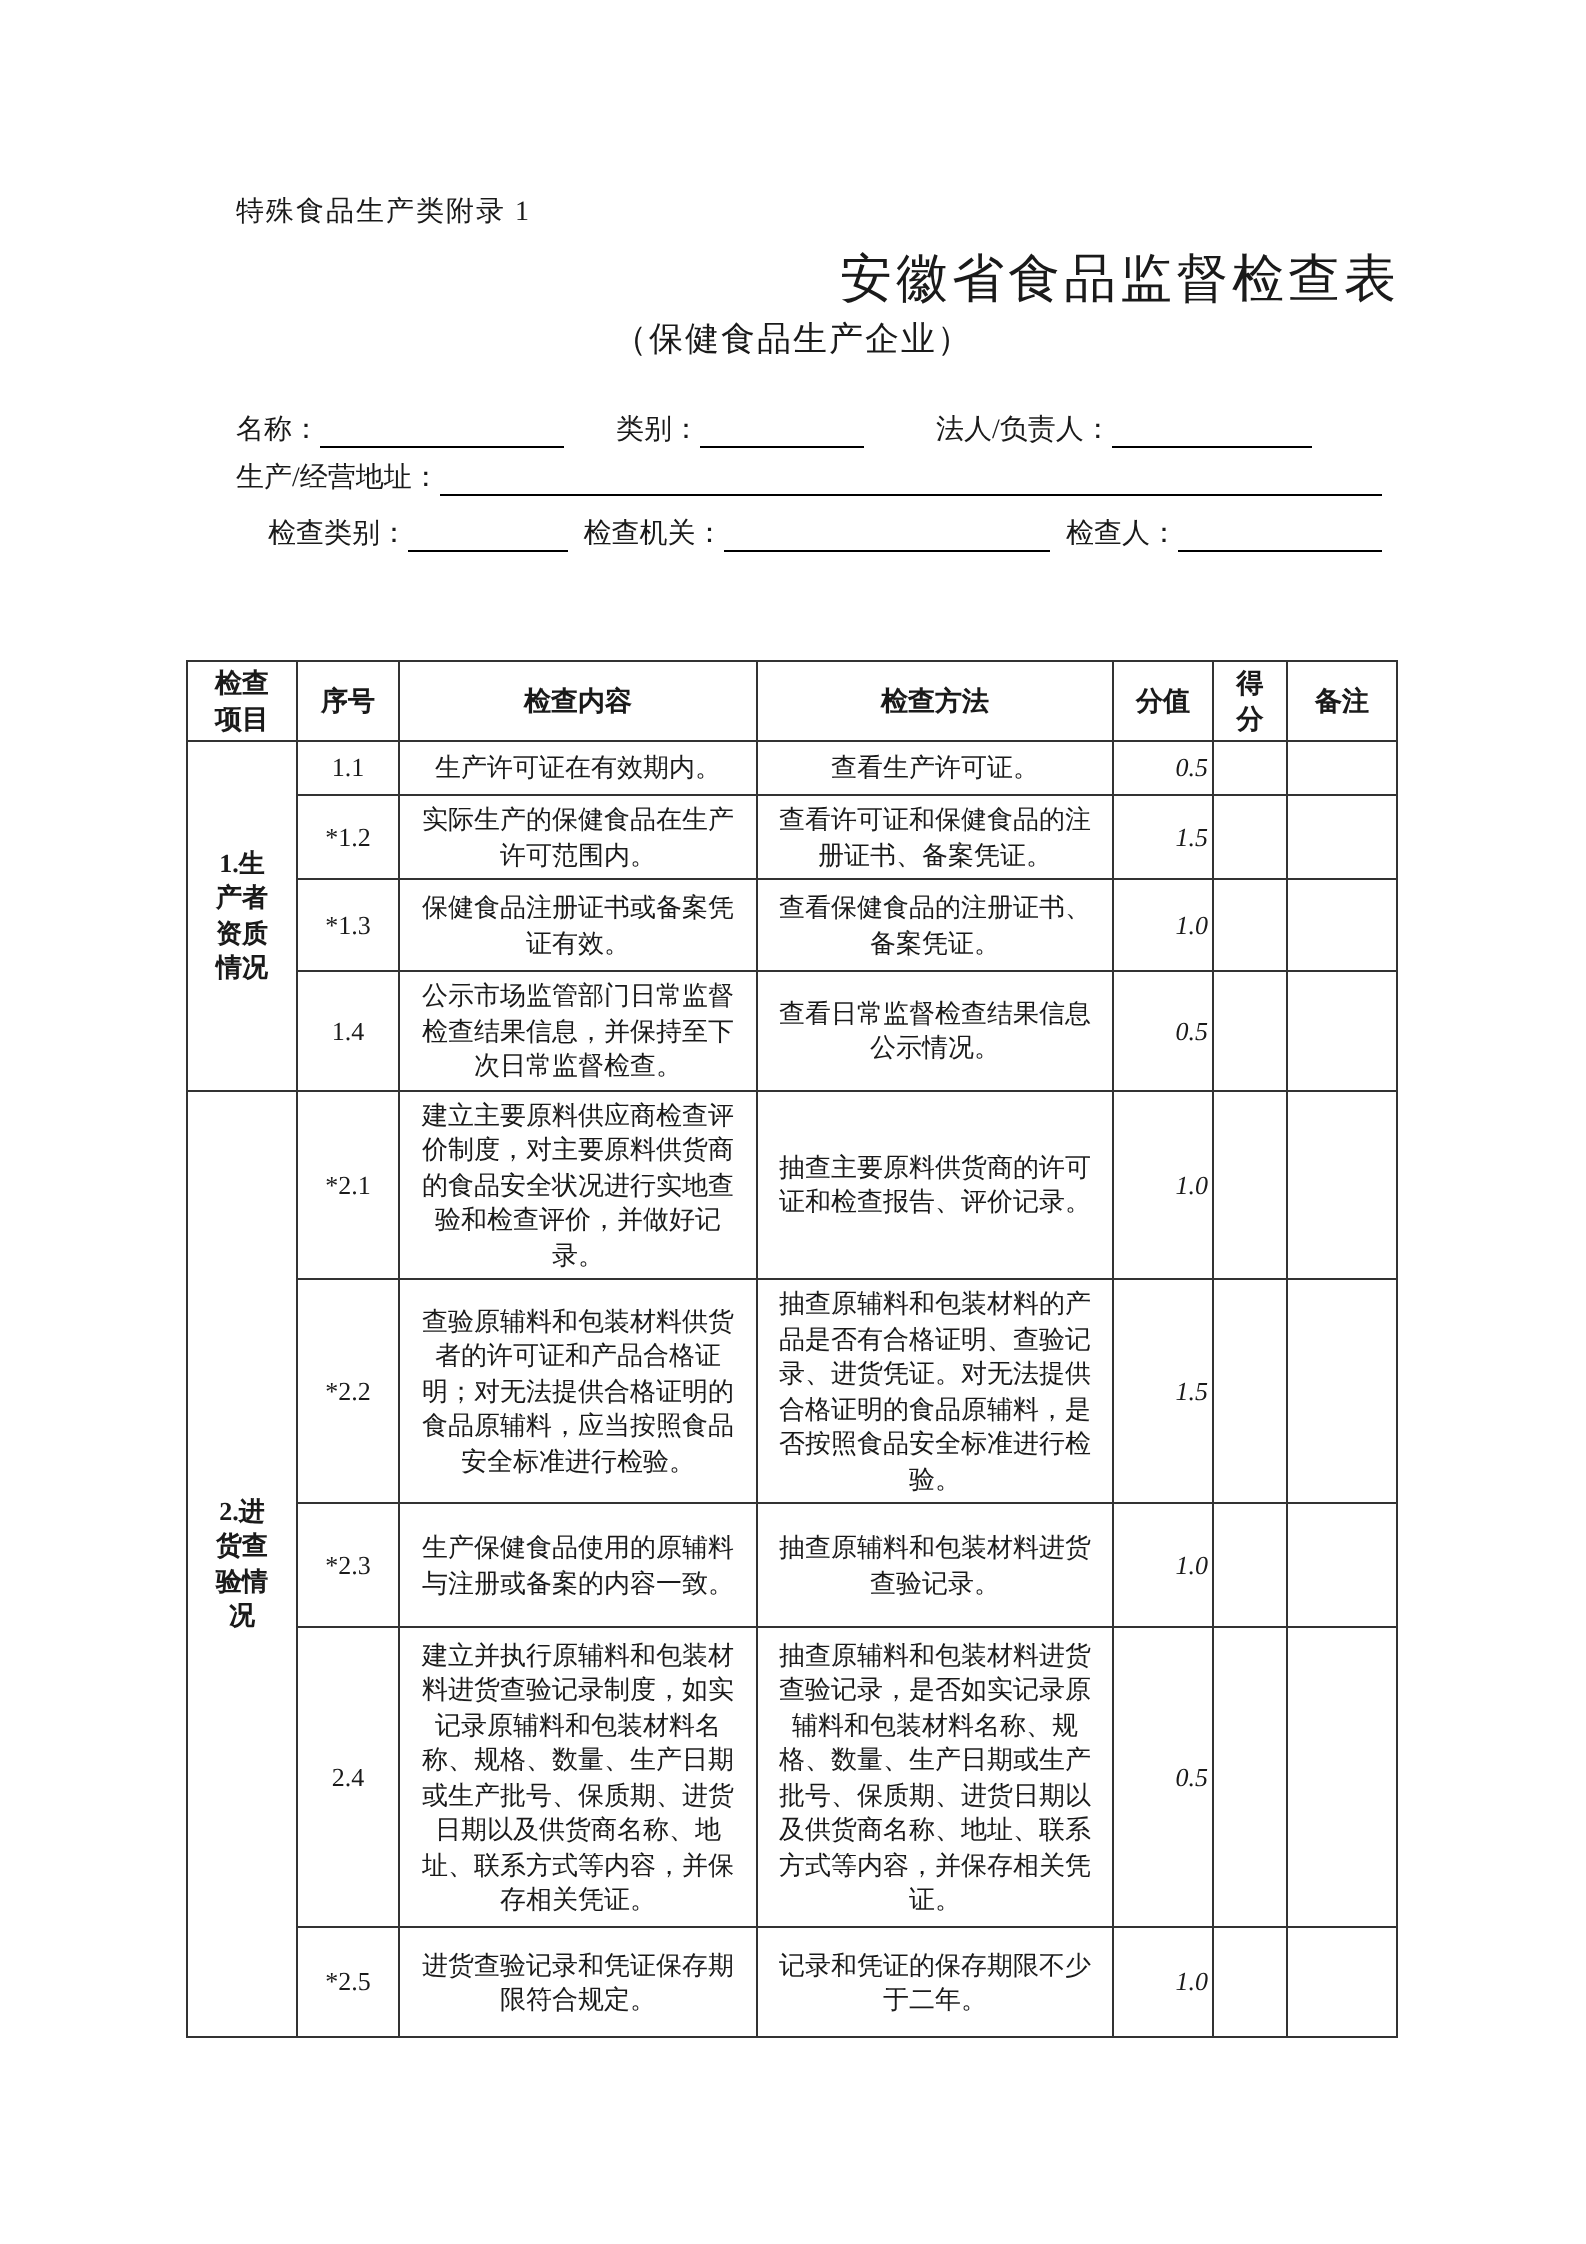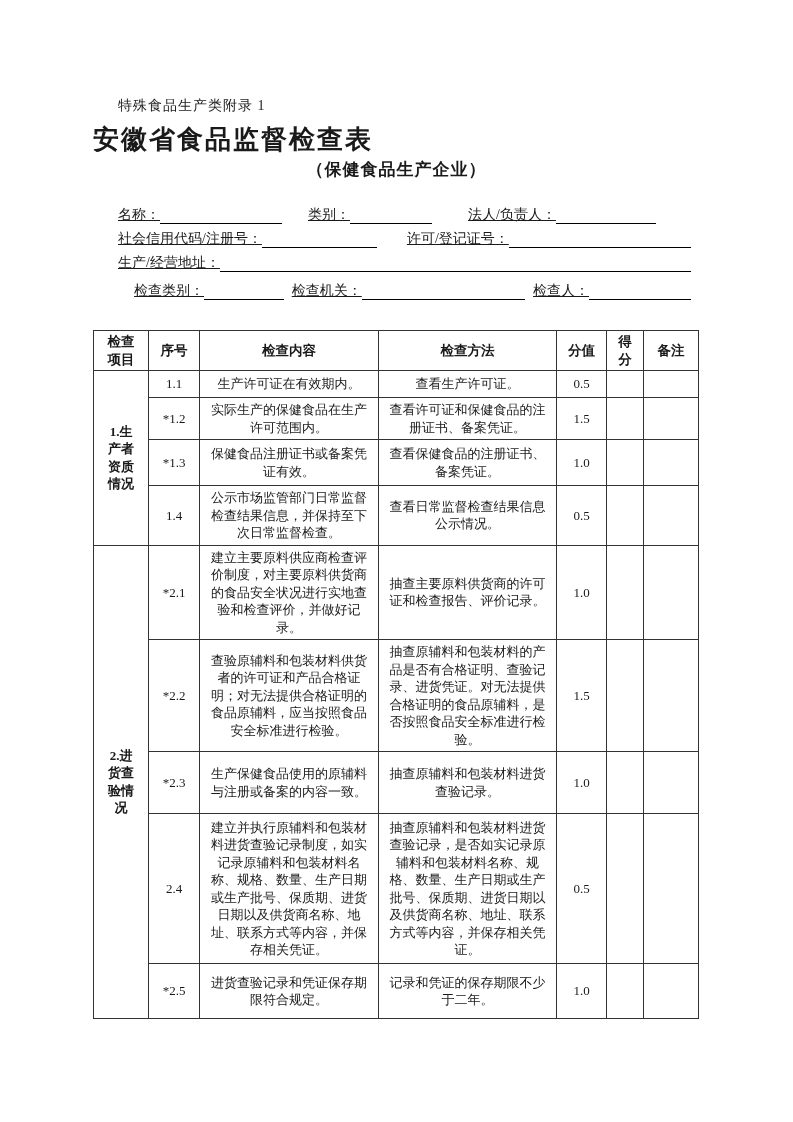--- a/index.html
+++ b/index.html
@@ -12,28 +12,28 @@
     overflow: hidden;
   }
   .page { position: absolute; inset: 0; background: #fff; }
 
   .appendix {
     position: absolute; left: 118px; top: 97px;
     font-size: 14px; letter-spacing: 1px;
   }
   .doc-title {
     position: absolute; left: 93px; top: 122px; width: 607px;
-    text-align: left; font-size: 26px; font-weight: bold; letter-spacing: 2px;
+    text-align: right; font-size: 26px; font-weight: normal; letter-spacing: 2px;
   }
   .doc-subtitle {
     position: absolute; left: 93px; top: 158px; width: 607px;
-    text-align: center; font-size: 17px; font-weight: bold; letter-spacing: 1px;
-  }
-
-  .form-area { position: absolute; left: 118px; top: 204px; width: 573px; font-size: 14px; text-decoration: underline; }
+    text-align: center; font-size: 17px; font-weight: normal; letter-spacing: 1px;
+  }
+
+  .form-area { position: absolute; left: 118px; top: 204px; width: 573px; font-size: 14px; }
   .form-line { display: flex; align-items: flex-end; height: 20px; margin-bottom: 4px; }
   .form-line.last { margin-top: 8px; margin-left: 16px; }
   .lbl { white-space: nowrap; }
   .blank {
     display: inline-block; border-bottom: 1px solid #000;
     height: 15px; flex: none;
   }
   .grow { flex: 1 1 auto; }
 
   .tbl-wrap { position: absolute; left: 93px; top: 330px; }
@@ -42,48 +42,41 @@
     font-size: 13px; line-height: 17.5px;
   }
   th, td { border: 1px solid #333; vertical-align: middle; }
   th {
     font-weight: bold; text-align: center; white-space: pre-line;
     padding: 2px; height: 38px; font-size: 13.5px;
   }
   td.c-section { text-align: center; white-space: pre-line; padding: 2px; font-weight: bold; }
   td.c-no { text-align: center; padding: 2px; }
   td.c-text { text-align: center; padding: 3px 6px; }
-  td.c-score { text-align: center; padding: 2px; }
+  td.c-score { text-align: right; padding: 2px; font-style: italic; }
 </style>
 </head>
 <body>
 
 <div class="page">
 
   <div class="appendix">特殊食品生产类附录 1</div>
   <div class="doc-title">安徽省食品监督检查表</div>
   <div class="doc-subtitle">（保健食品生产企业）</div>
 
   <div class="form-area">
     <div class="form-line">
       <span class="lbl">名称：</span>
       <span class="blank" style="width:122px"></span>
       <span style="width:26px"></span>
       <span class="lbl">类别：</span>
       <span class="blank" style="width:82px"></span>
       <span style="width:36px"></span>
       <span class="lbl">法人/负责人：</span>
       <span class="blank" style="width:100px"></span>
-    </div>
-    <div class="form-line">
-      <span class="lbl">社会信用代码/注册号：</span>
-      <span class="blank" style="width:115px"></span>
-      <span style="width:30px"></span>
-      <span class="lbl">许可/登记证号：</span>
-      <span class="blank grow"></span>
     </div>
     <div class="form-line">
       <span class="lbl">生产/经营地址：</span>
       <span class="blank grow"></span>
     </div>
     <div class="form-line last">
       <span class="lbl">检查类别：</span>
       <span class="blank" style="width:80px"></span>
       <span style="width:28px"></span>
       <span class="lbl">检查机关：</span>

